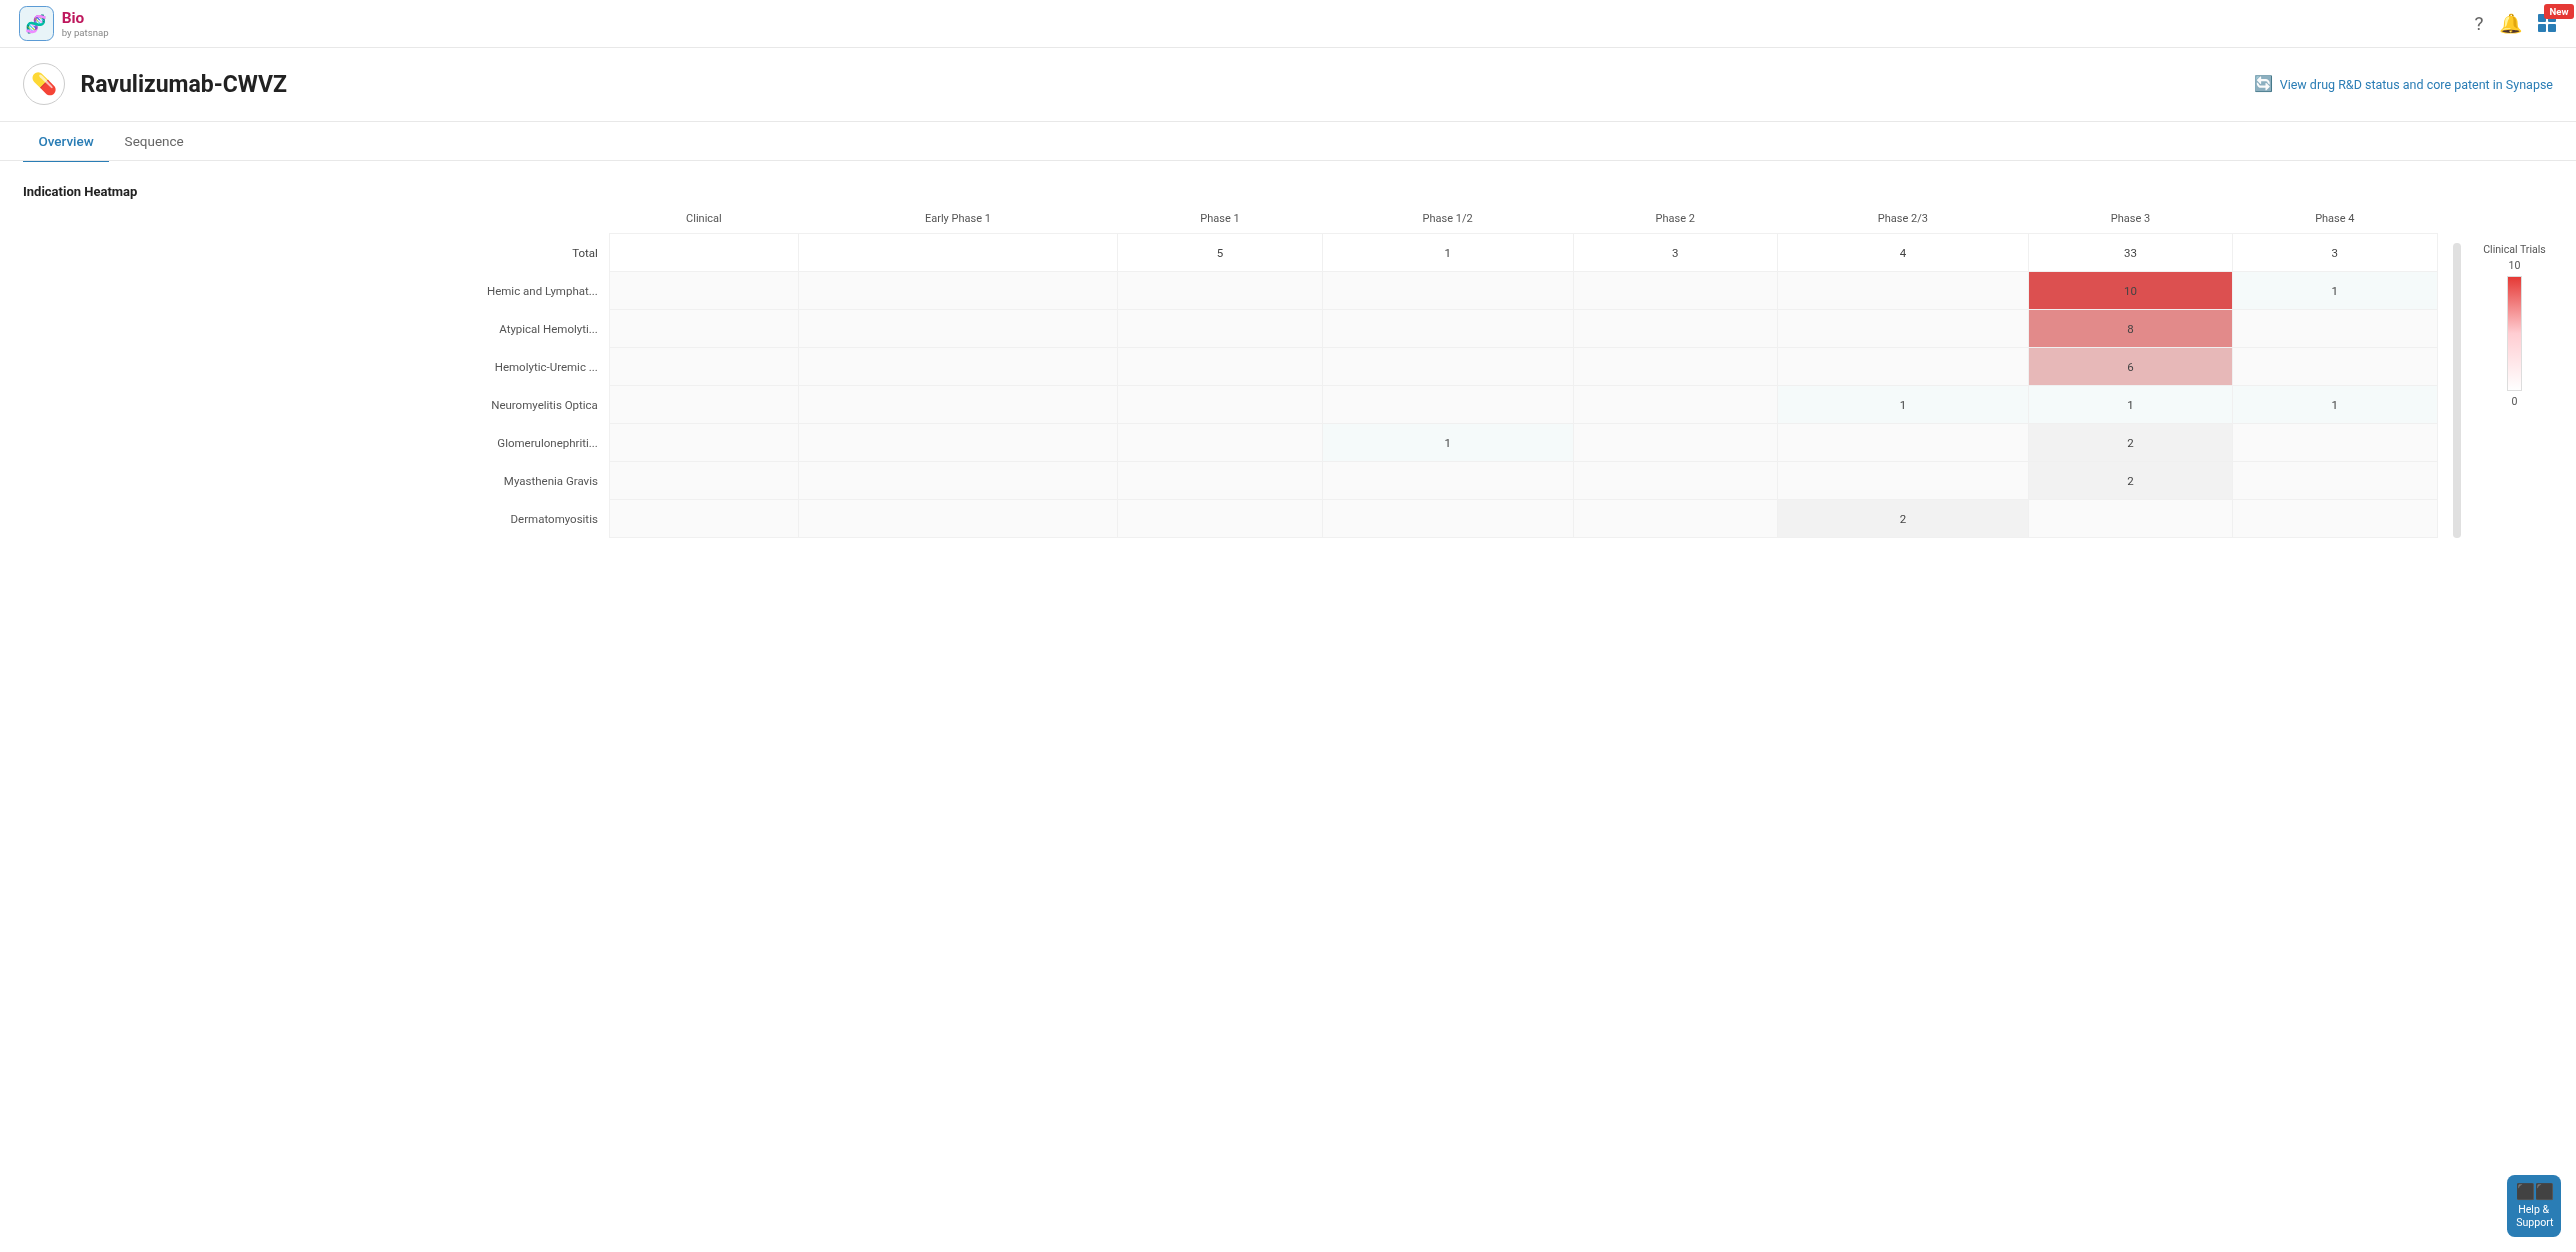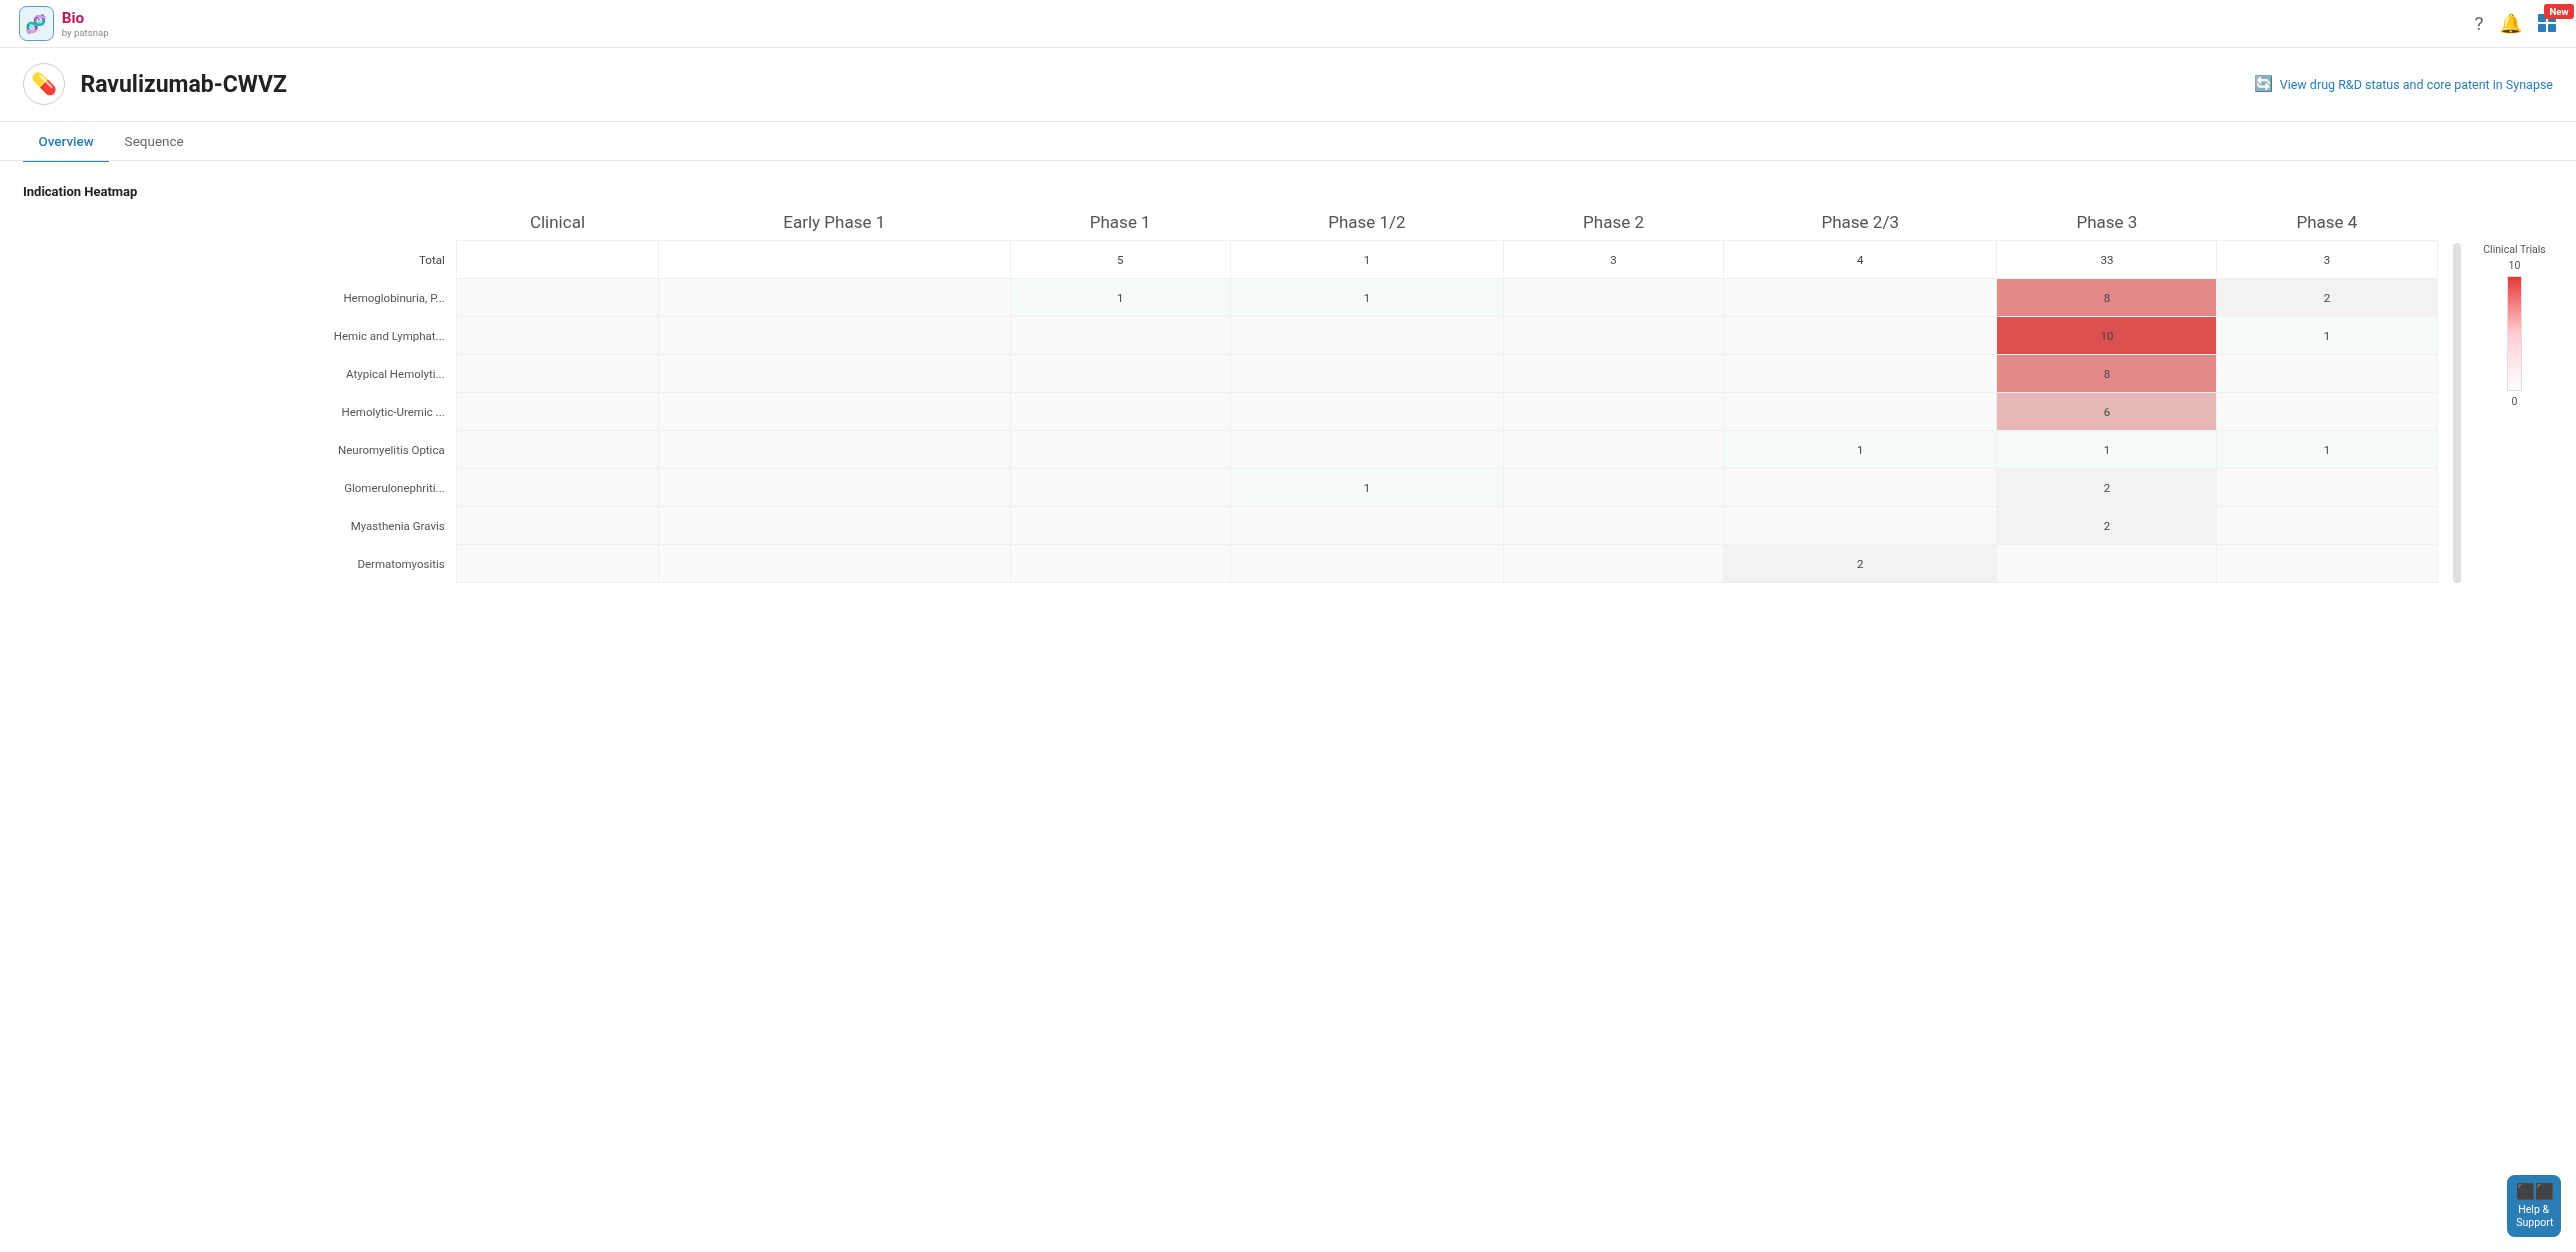--- a/index.html
+++ b/index.html
@@ -64,21 +64,21 @@
     .section-title { font-size: 13px; font-weight: 700; color: #222; margin-bottom: 5.8px; }
     .section-desc { font-size: 11.5px; color: #888; margin-bottom: 23px; }
 
     
     .heatmap-wrapper { display: flex; gap: 15.4px; }
     .heatmap-table-area { flex: 1; overflow: hidden; }
     .heatmap-table {
       width: 100%; border-collapse: collapse;
     }
     .heatmap-table th {
-      text-align: center; font-weight: 400; font-size: 17px; color: #555;
+      text-align: center; font-weight: 400; font-size: 11px; color: #555;
       padding: 7.7px 3.8px; border-bottom: none;
     }
     .heatmap-table td {
       text-align: center; font-size: 11.5px; color: #444;
       padding: 0; height: 38px; border: 1px solid #f0f0f0;
     }
     .heatmap-table td.row-label {
       text-align: right; padding-right: 11.5px; font-size: 11.5px; color: #555;
       border: none; background: transparent; min-width: 135px; white-space: nowrap; overflow: hidden; text-overflow: ellipsis;
     }
@@ -181,31 +181,20 @@
               <td style="background-color: transparent;"></td>
               <td style="background-color: transparent;"></td>
               <td>5</td>
               <td>1</td>
               <td>3</td>
               <td>4</td>
               <td>33</td>
               <td>3</td>
             </tr>
             <tr>
-              <td class="row-label">Hemoglobinuria, P...</td>
-              <td style="background-color: rgb(250, 250, 250);"></td>
-              <td style="background-color: rgb(250, 250, 250);"></td>
-              <td style="background-color: rgba(220, 238, 238, 0.28);">1</td>
-              <td style="background-color: rgba(220, 238, 238, 0.28);">1</td>
-              <td style="background-color: rgb(250, 250, 250);"></td>
-              <td style="background-color: rgb(250, 250, 250);"></td>
-              <td style="background-color: rgba(220, 115, 115, 0.84);">8</td>
-              <td style="background-color: rgba(220, 220, 220, 0.36);">2</td>
-            </tr>
-            <tr>
               <td class="row-label">Hemic and Lymphat...</td>
               <td style="background-color: rgb(250, 250, 250);"></td>
               <td style="background-color: rgb(250, 250, 250);"></td>
               <td style="background-color: rgb(250, 250, 250);"></td>
               <td style="background-color: rgb(250, 250, 250);"></td>
               <td style="background-color: rgb(250, 250, 250);"></td>
               <td style="background-color: rgb(250, 250, 250);"></td>
               <td style="background-color: rgb(220, 80, 80);">10</td>
               <td style="background-color: rgba(220, 238, 238, 0.28);">1</td>
             </tr>

